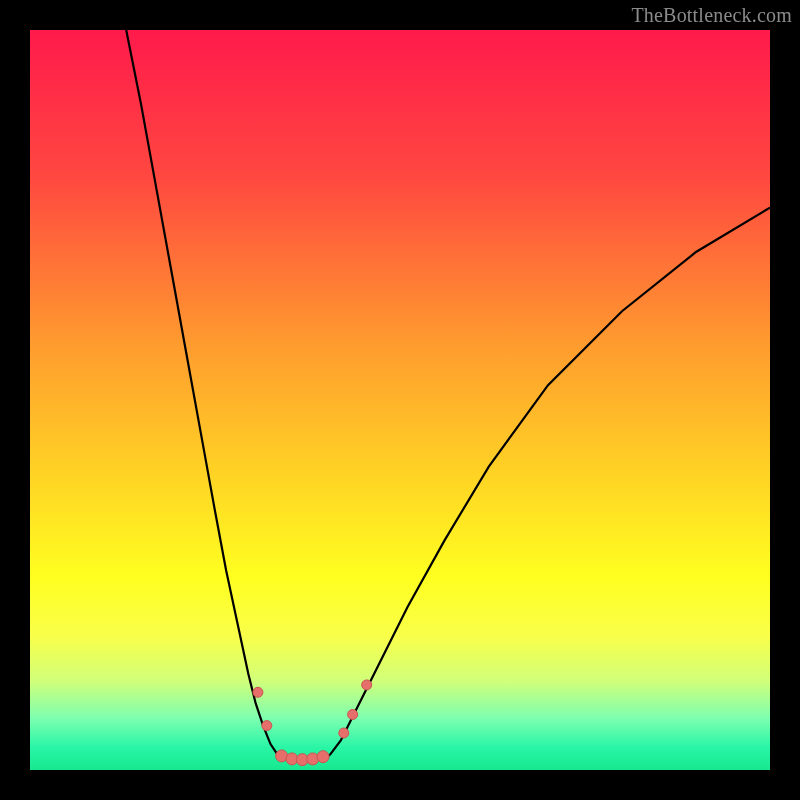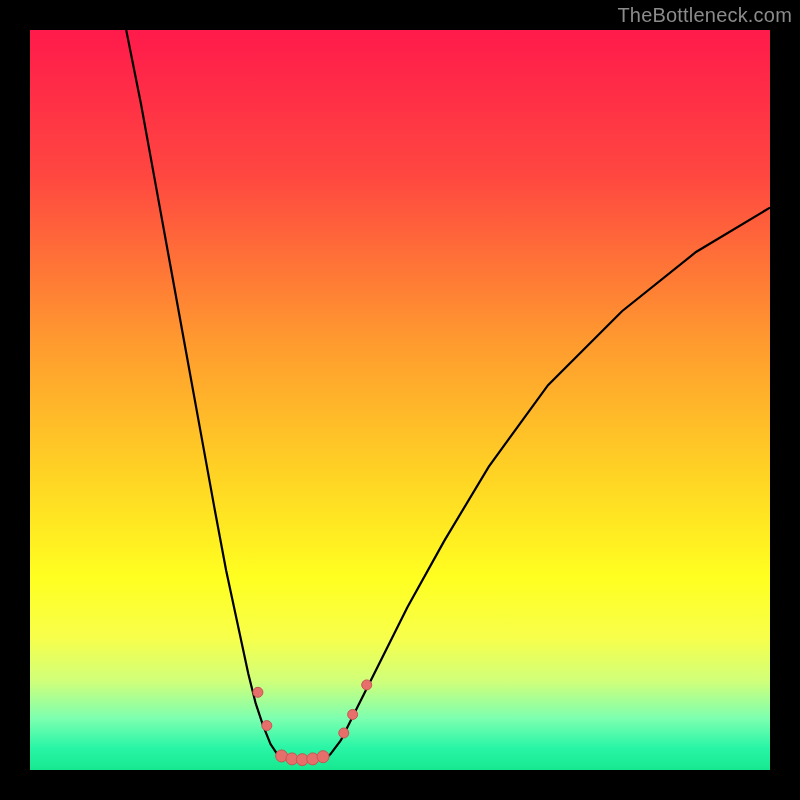--- a/index.html
+++ b/index.html
@@ -11,20 +11,21 @@
     overflow: hidden;
     font-family: Arial, Helvetica, sans-serif;
   }
   .frame {
     position: absolute;
     top: 0;
     left: 0;
     width: 800px;
     height: 800px;
     background: #000;
+    font-family: Liberation Serif, serif;
   }
   .plot {
     position: absolute;
     top: 30px;
     left: 30px;
     width: 740px;
     height: 740px;
     
   }
   .watermark {

